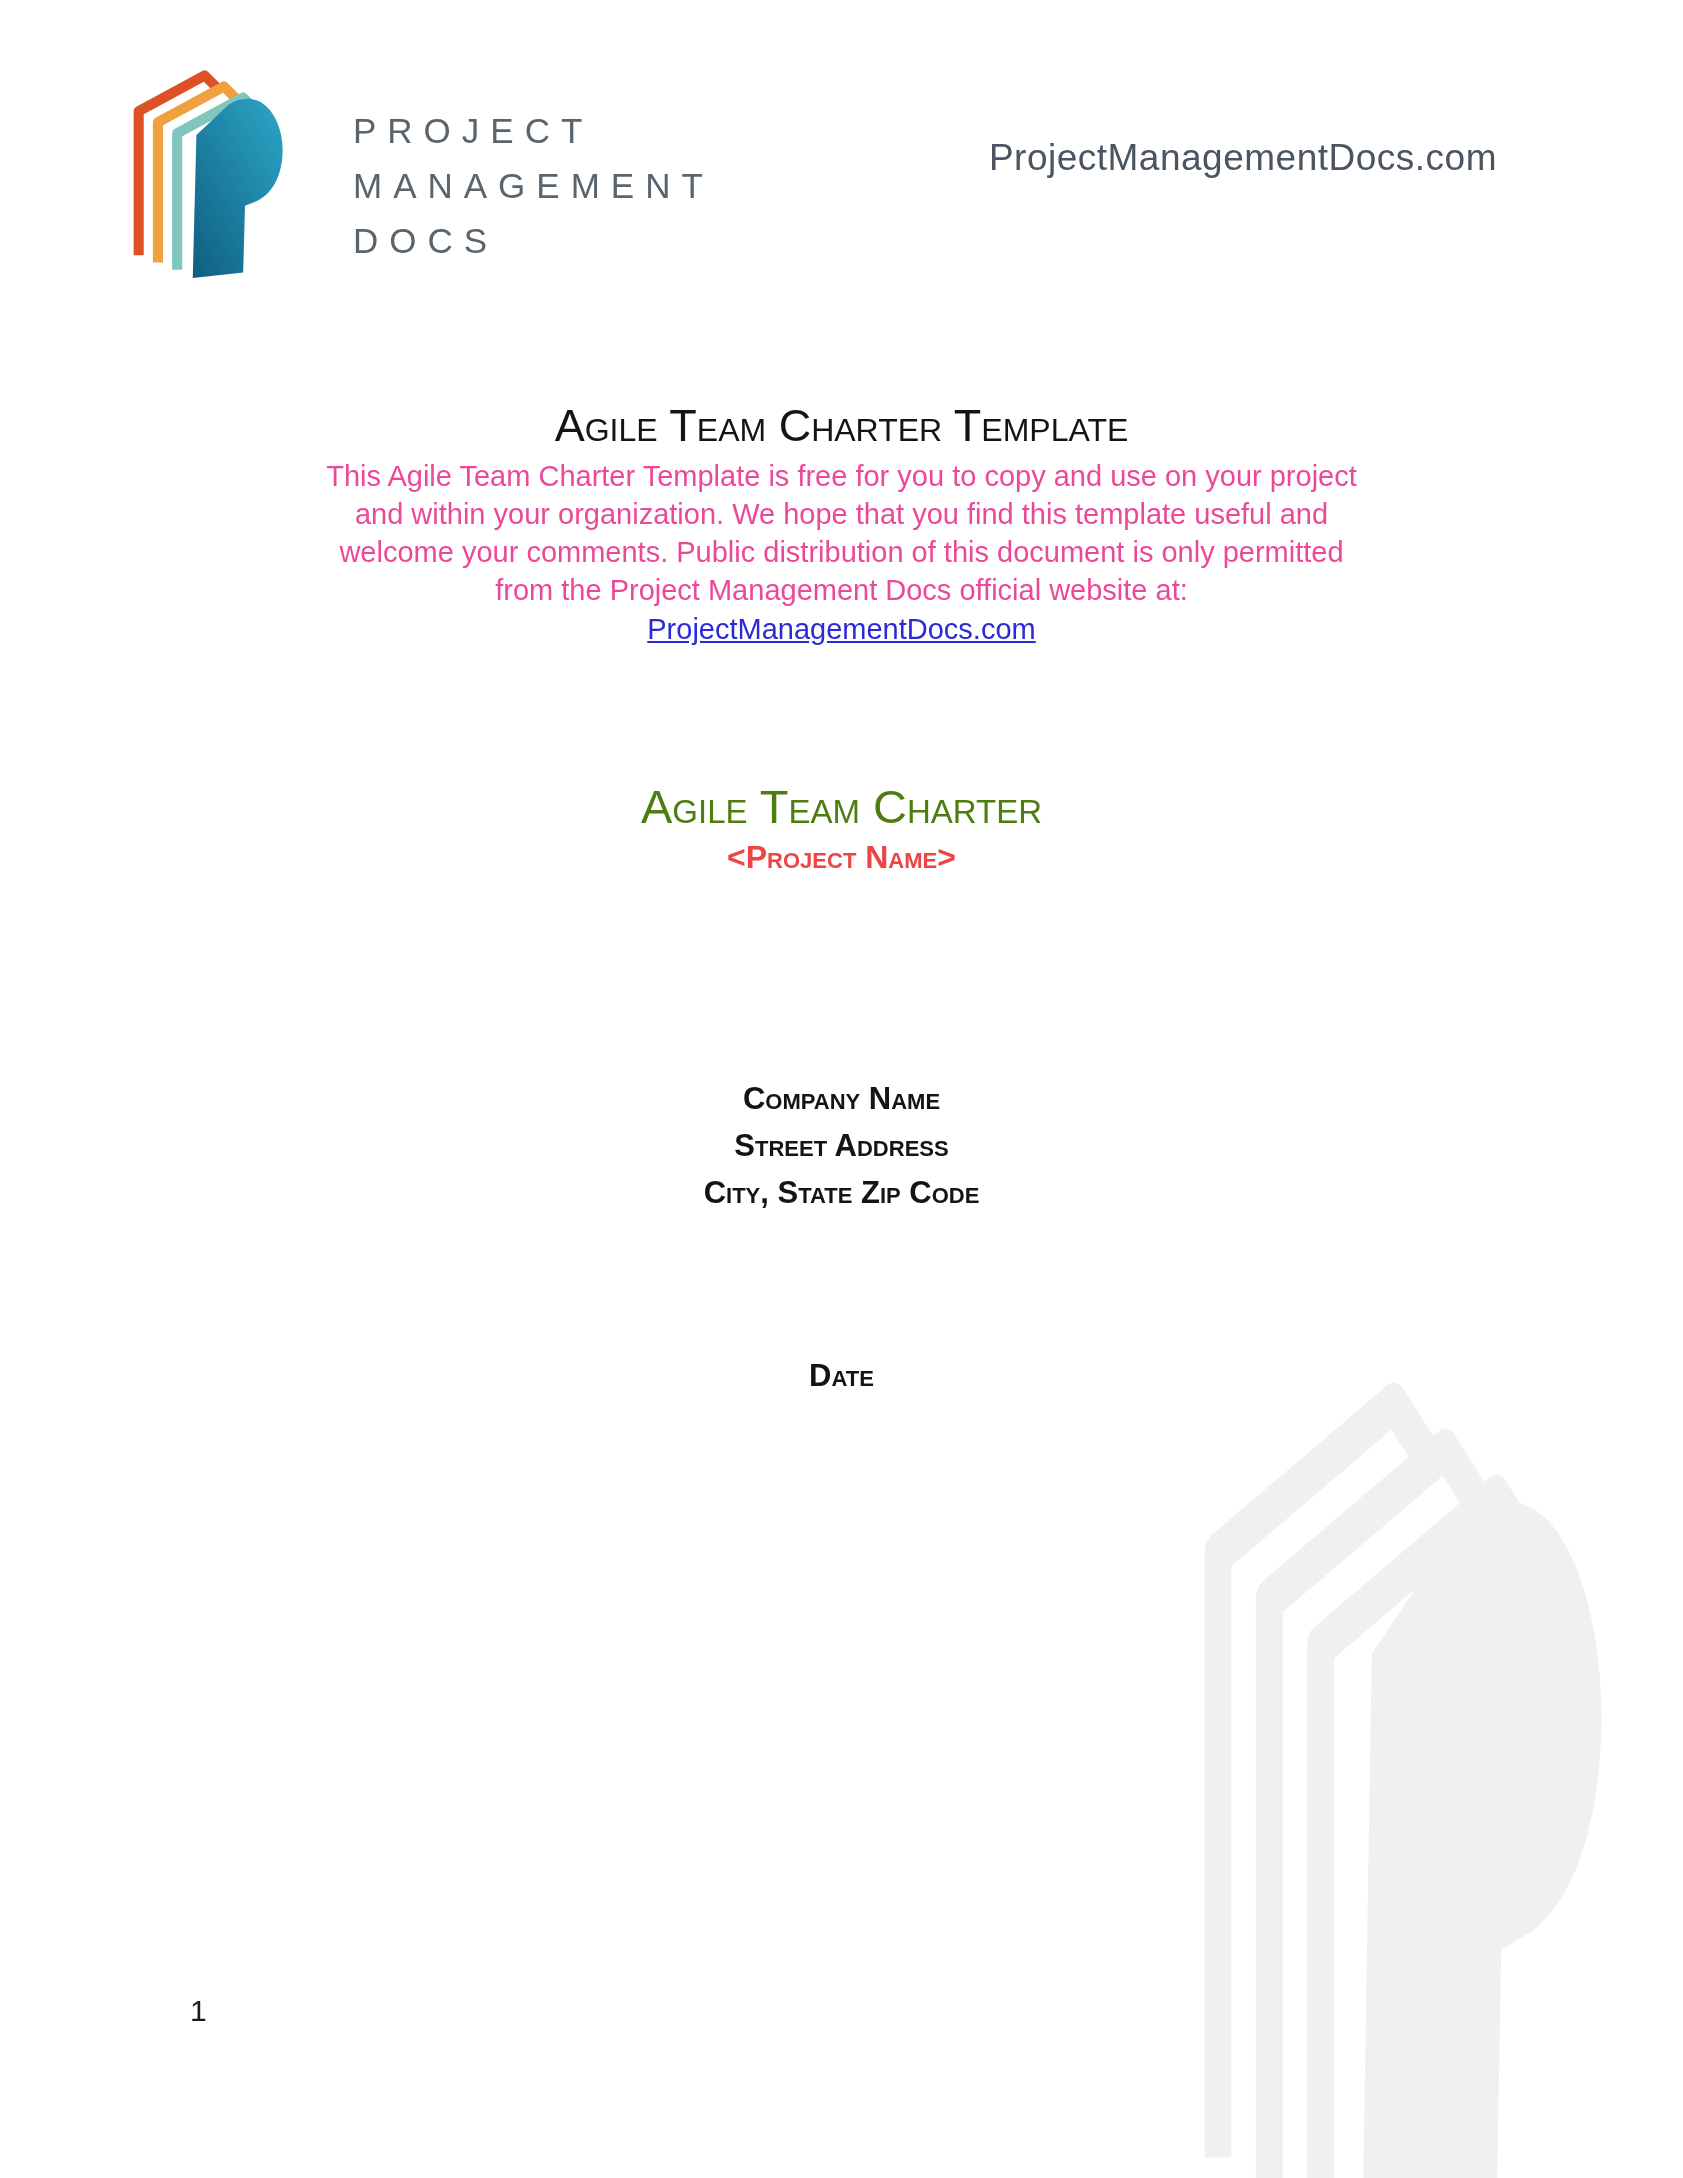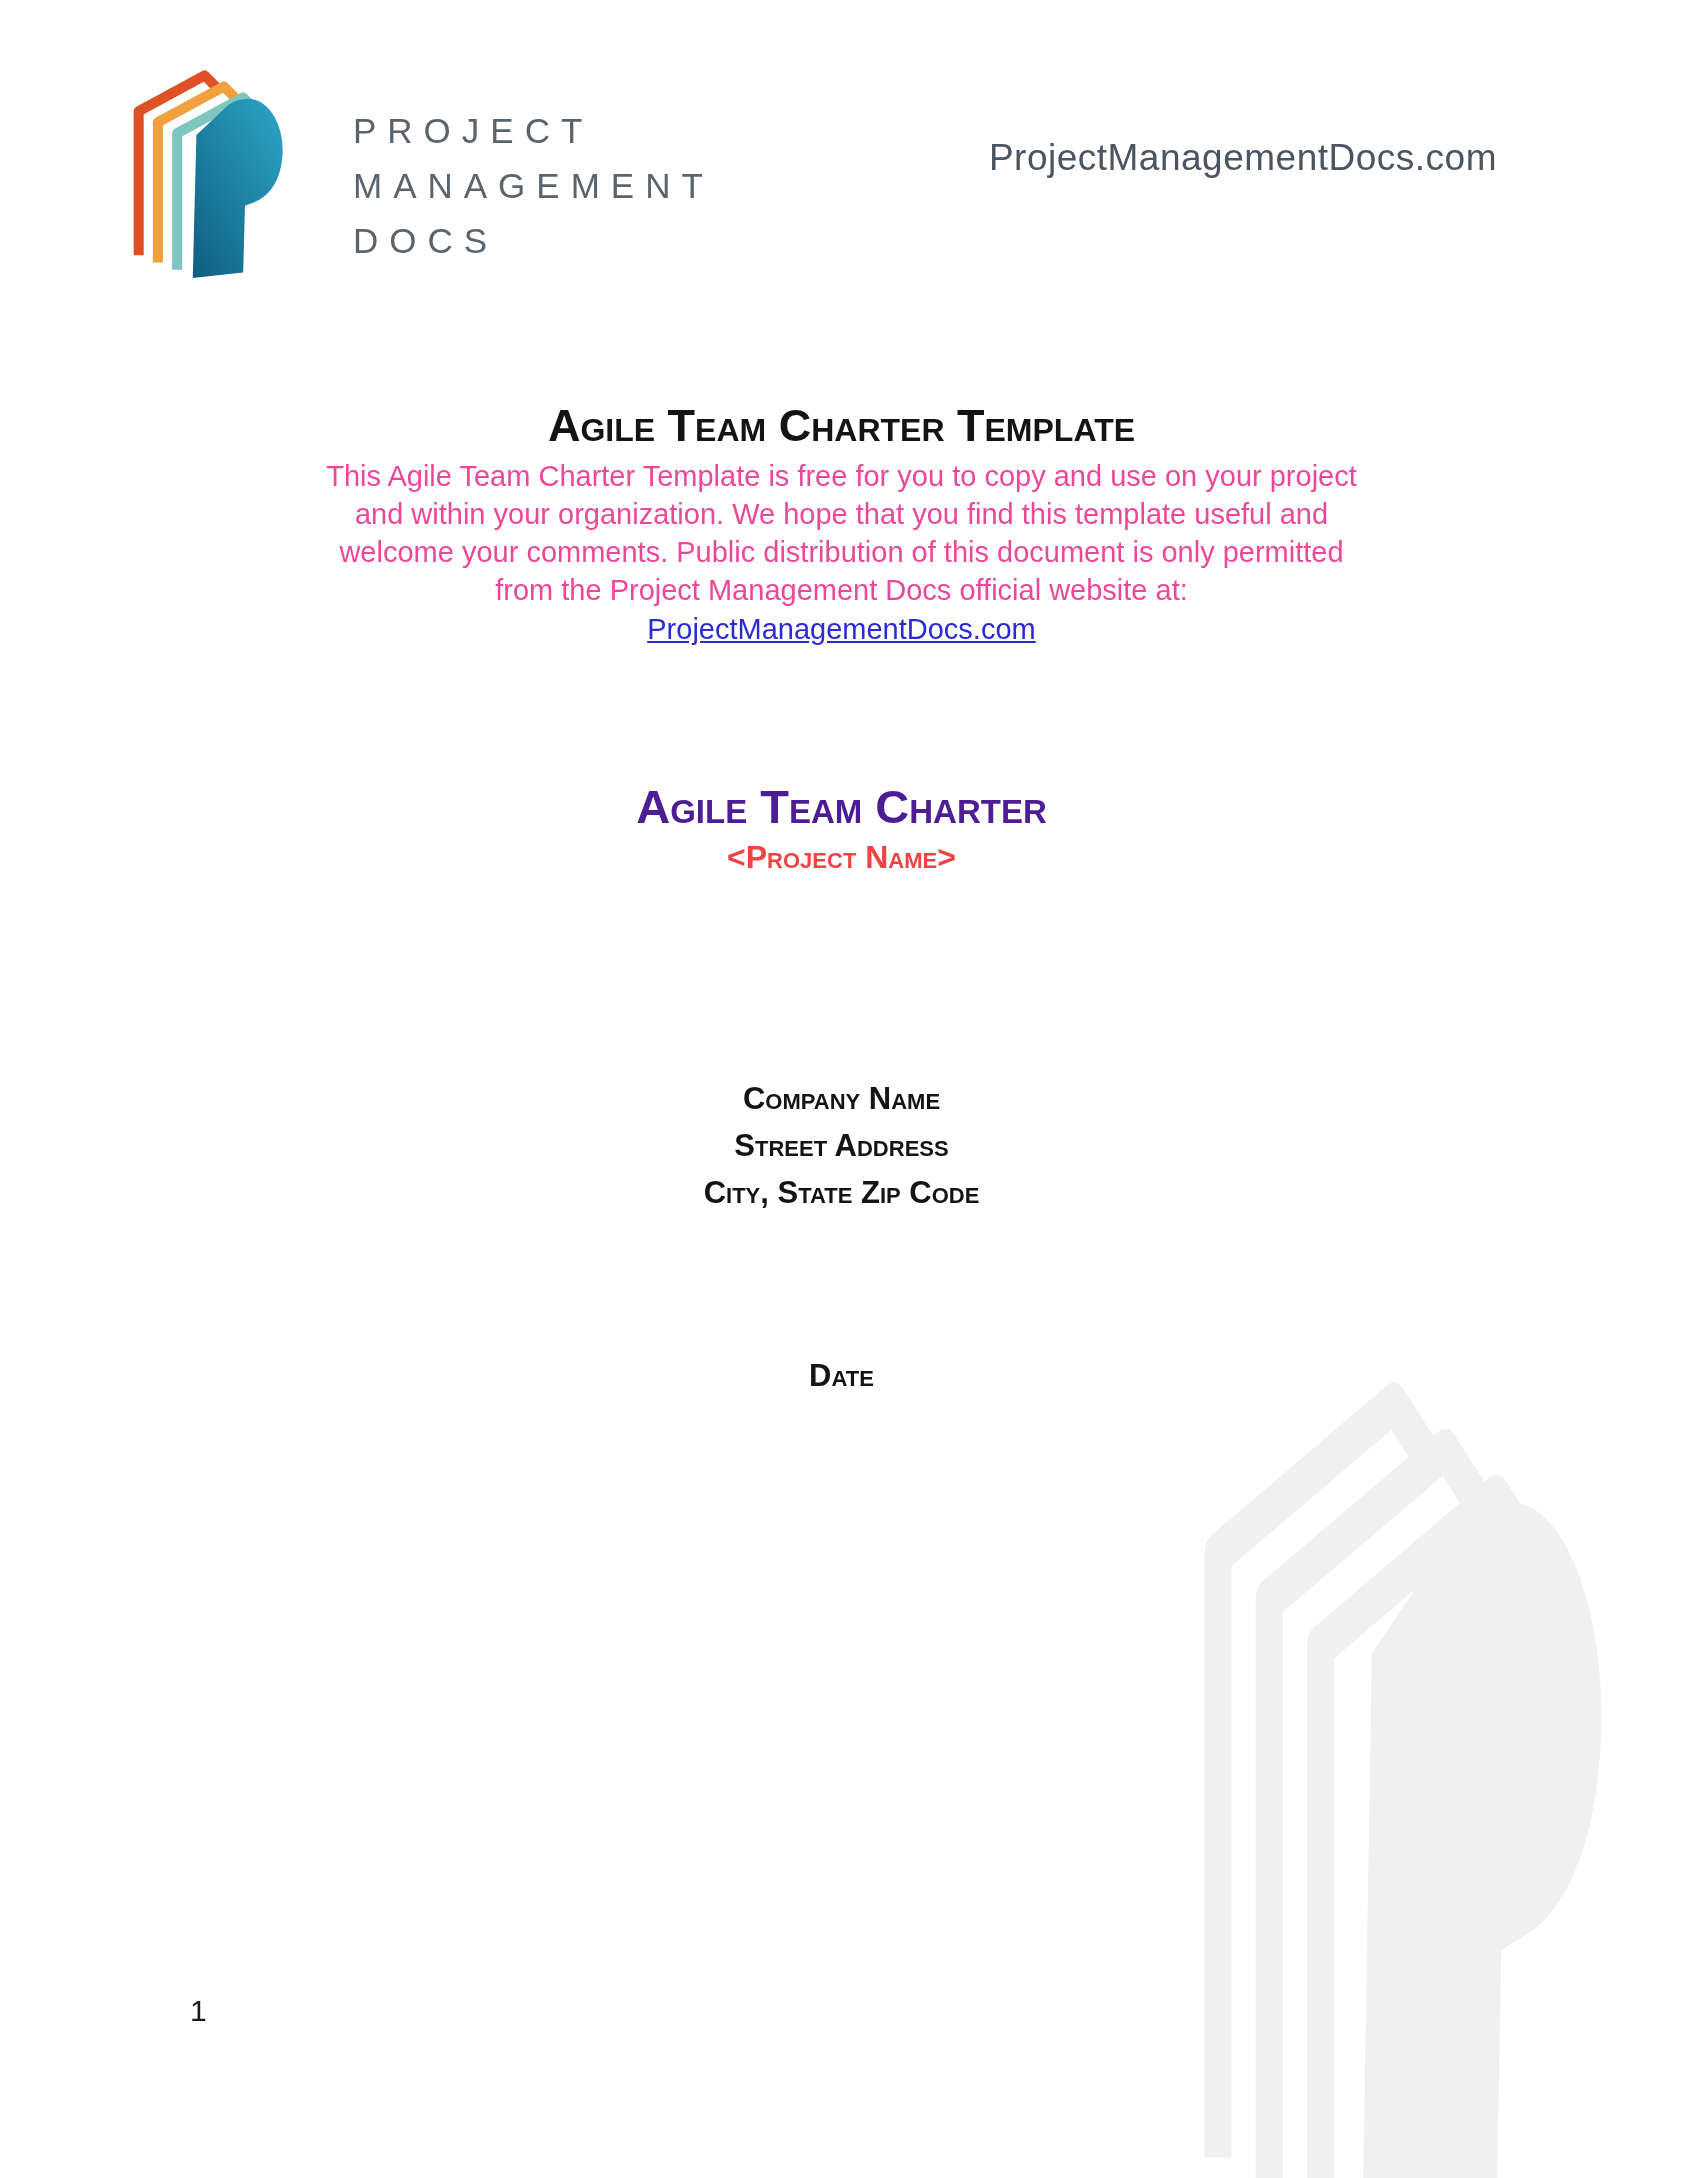--- a/index.html
+++ b/index.html
@@ -54,21 +54,21 @@
   
   .intro {
     position: absolute;
     top: 400px;
     left: 0;
     width: 1683px;
     text-align: center;
   }
   .intro-title {
     font-size: 45px;
-    font-weight: 700;
+    font-weight: 400;
     font-variant: small-caps;
     line-height: 51px;
     color: #141414;
     margin: 0 0 6px 0;
   }
   .intro-line {
     font-size: 29px;
     line-height: 38px;
     color: #ec4899;
   }
@@ -85,24 +85,24 @@
   
   .cover-title-block {
     position: absolute;
     top: 780px;
     left: 0;
     width: 1683px;
     text-align: center;
   }
   .cover-title {
     font-size: 47px;
-    font-weight: 700;
+    font-weight: 400;
     font-variant: small-caps;
     line-height: 53px;
-    color: #4c1d95;
+    color: #4d7c0f;
     margin: 0;
   }
   .cover-subtitle {
     font-size: 32px;
     font-weight: 700;
     font-variant: small-caps;
     line-height: 44px;
     color: #ef4444;
     margin: 2px 0 0 0;
   }

